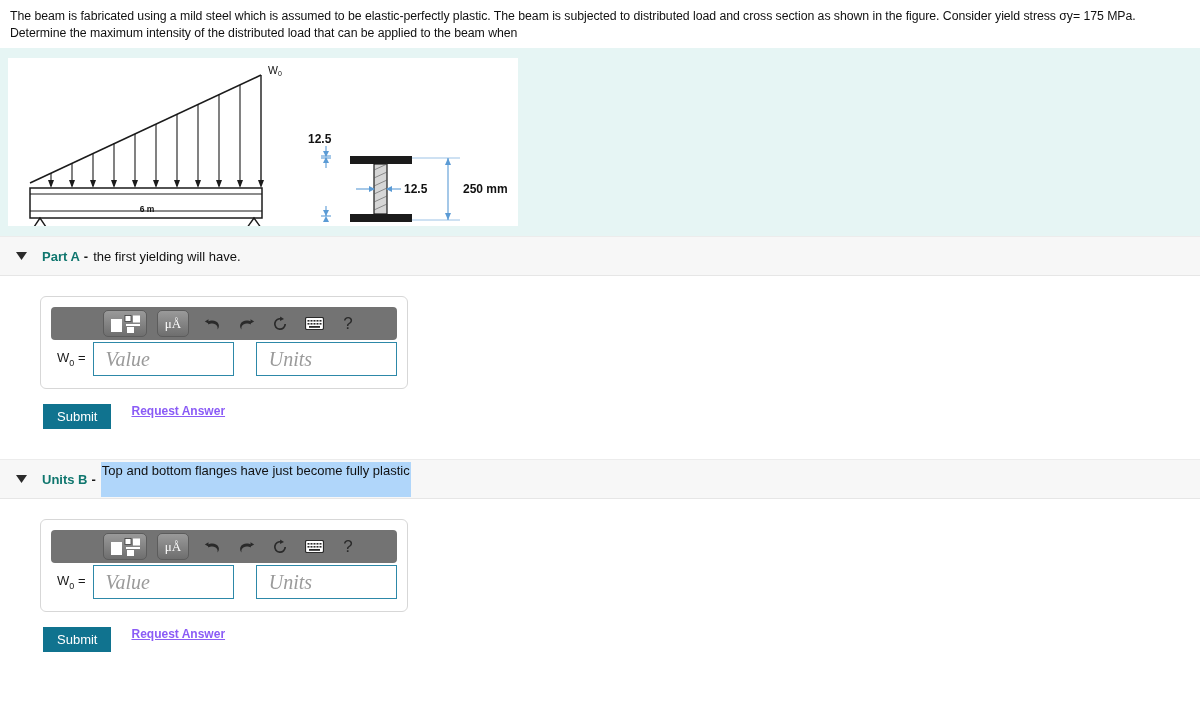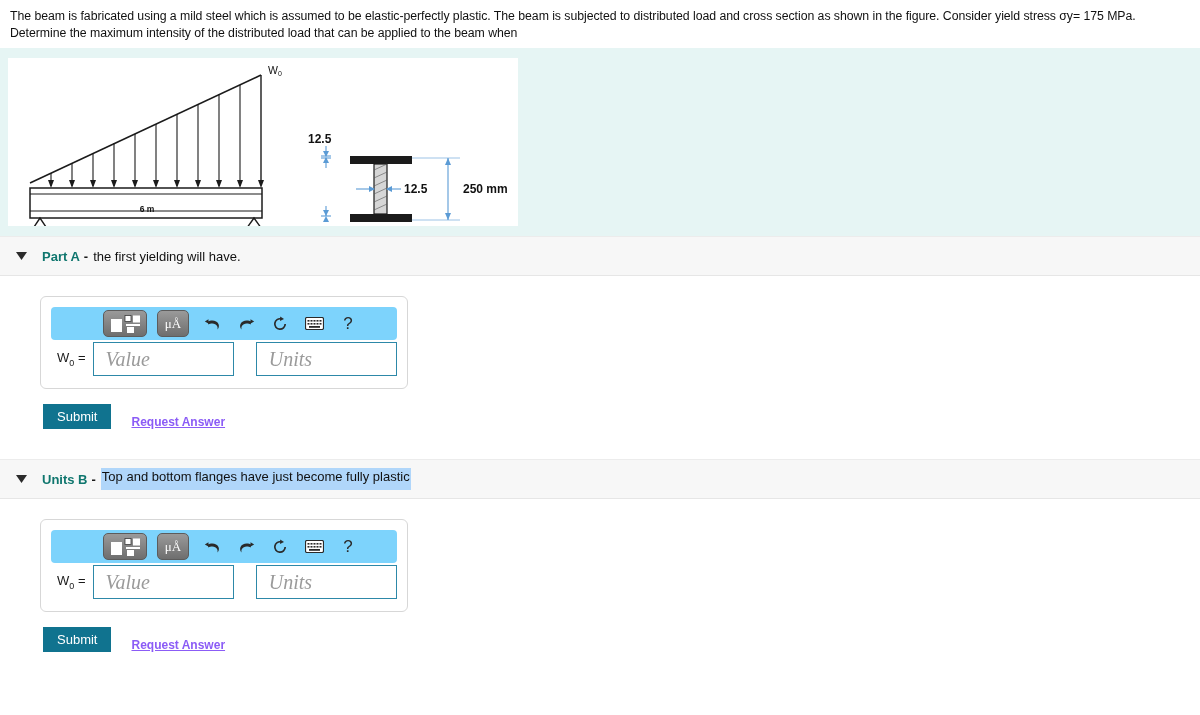--- a/index.html
+++ b/index.html
@@ -59,34 +59,34 @@
   .part-label {
     font-weight: bold;
     font-size: 13px;
     margin-right: 4px;
     color: #0f766e;
   }
   .part-dash { margin-right: 5px; font-weight: bold; }
   .part-text { font-size: 13px; color: #111; }
   .part-text.highlighted {
     background: #b0d6fa;
-    padding: 1px 1px 6px 1px;
+    padding: 1px 1px 19px 1px;
   }
 
   
   .answer-wrap { padding: 20px 0 0 40px; }
   .answer-box {
     border: 1px solid #d7d7d7;
     border-radius: 6px;
     width: 368px;
     padding: 10px 10px 12px 10px;
     background: #fff;
   }
   .toolbar {
-    background: #7dd3fc;
+    background: #737373;
     border-radius: 4px;
     height: 33px;
     display: flex;
     align-items: center;
     padding-left: 52px;
     gap: 4px;
   }
   .tb-btn {
     height: 27px;
     border-radius: 5px;
@@ -132,21 +132,21 @@
     font-style: italic;
     font-size: 20px;
     color: #9a9a9a;
     cursor: text;
   }
   .field.value { width: 150px; }
   .field.units { width: 150px; margin-left: 22px; }
 
   .actions {
     display: flex;
-    align-items: flex-end;
+    align-items: flex-start;
     margin-top: 15px;
     padding-left: 3px;
   }
   .submit-btn {
     background: #10738f;
     color: #fff;
     font-size: 13px;
     border: none;
     height: 25px;
     padding: 0 14px;

